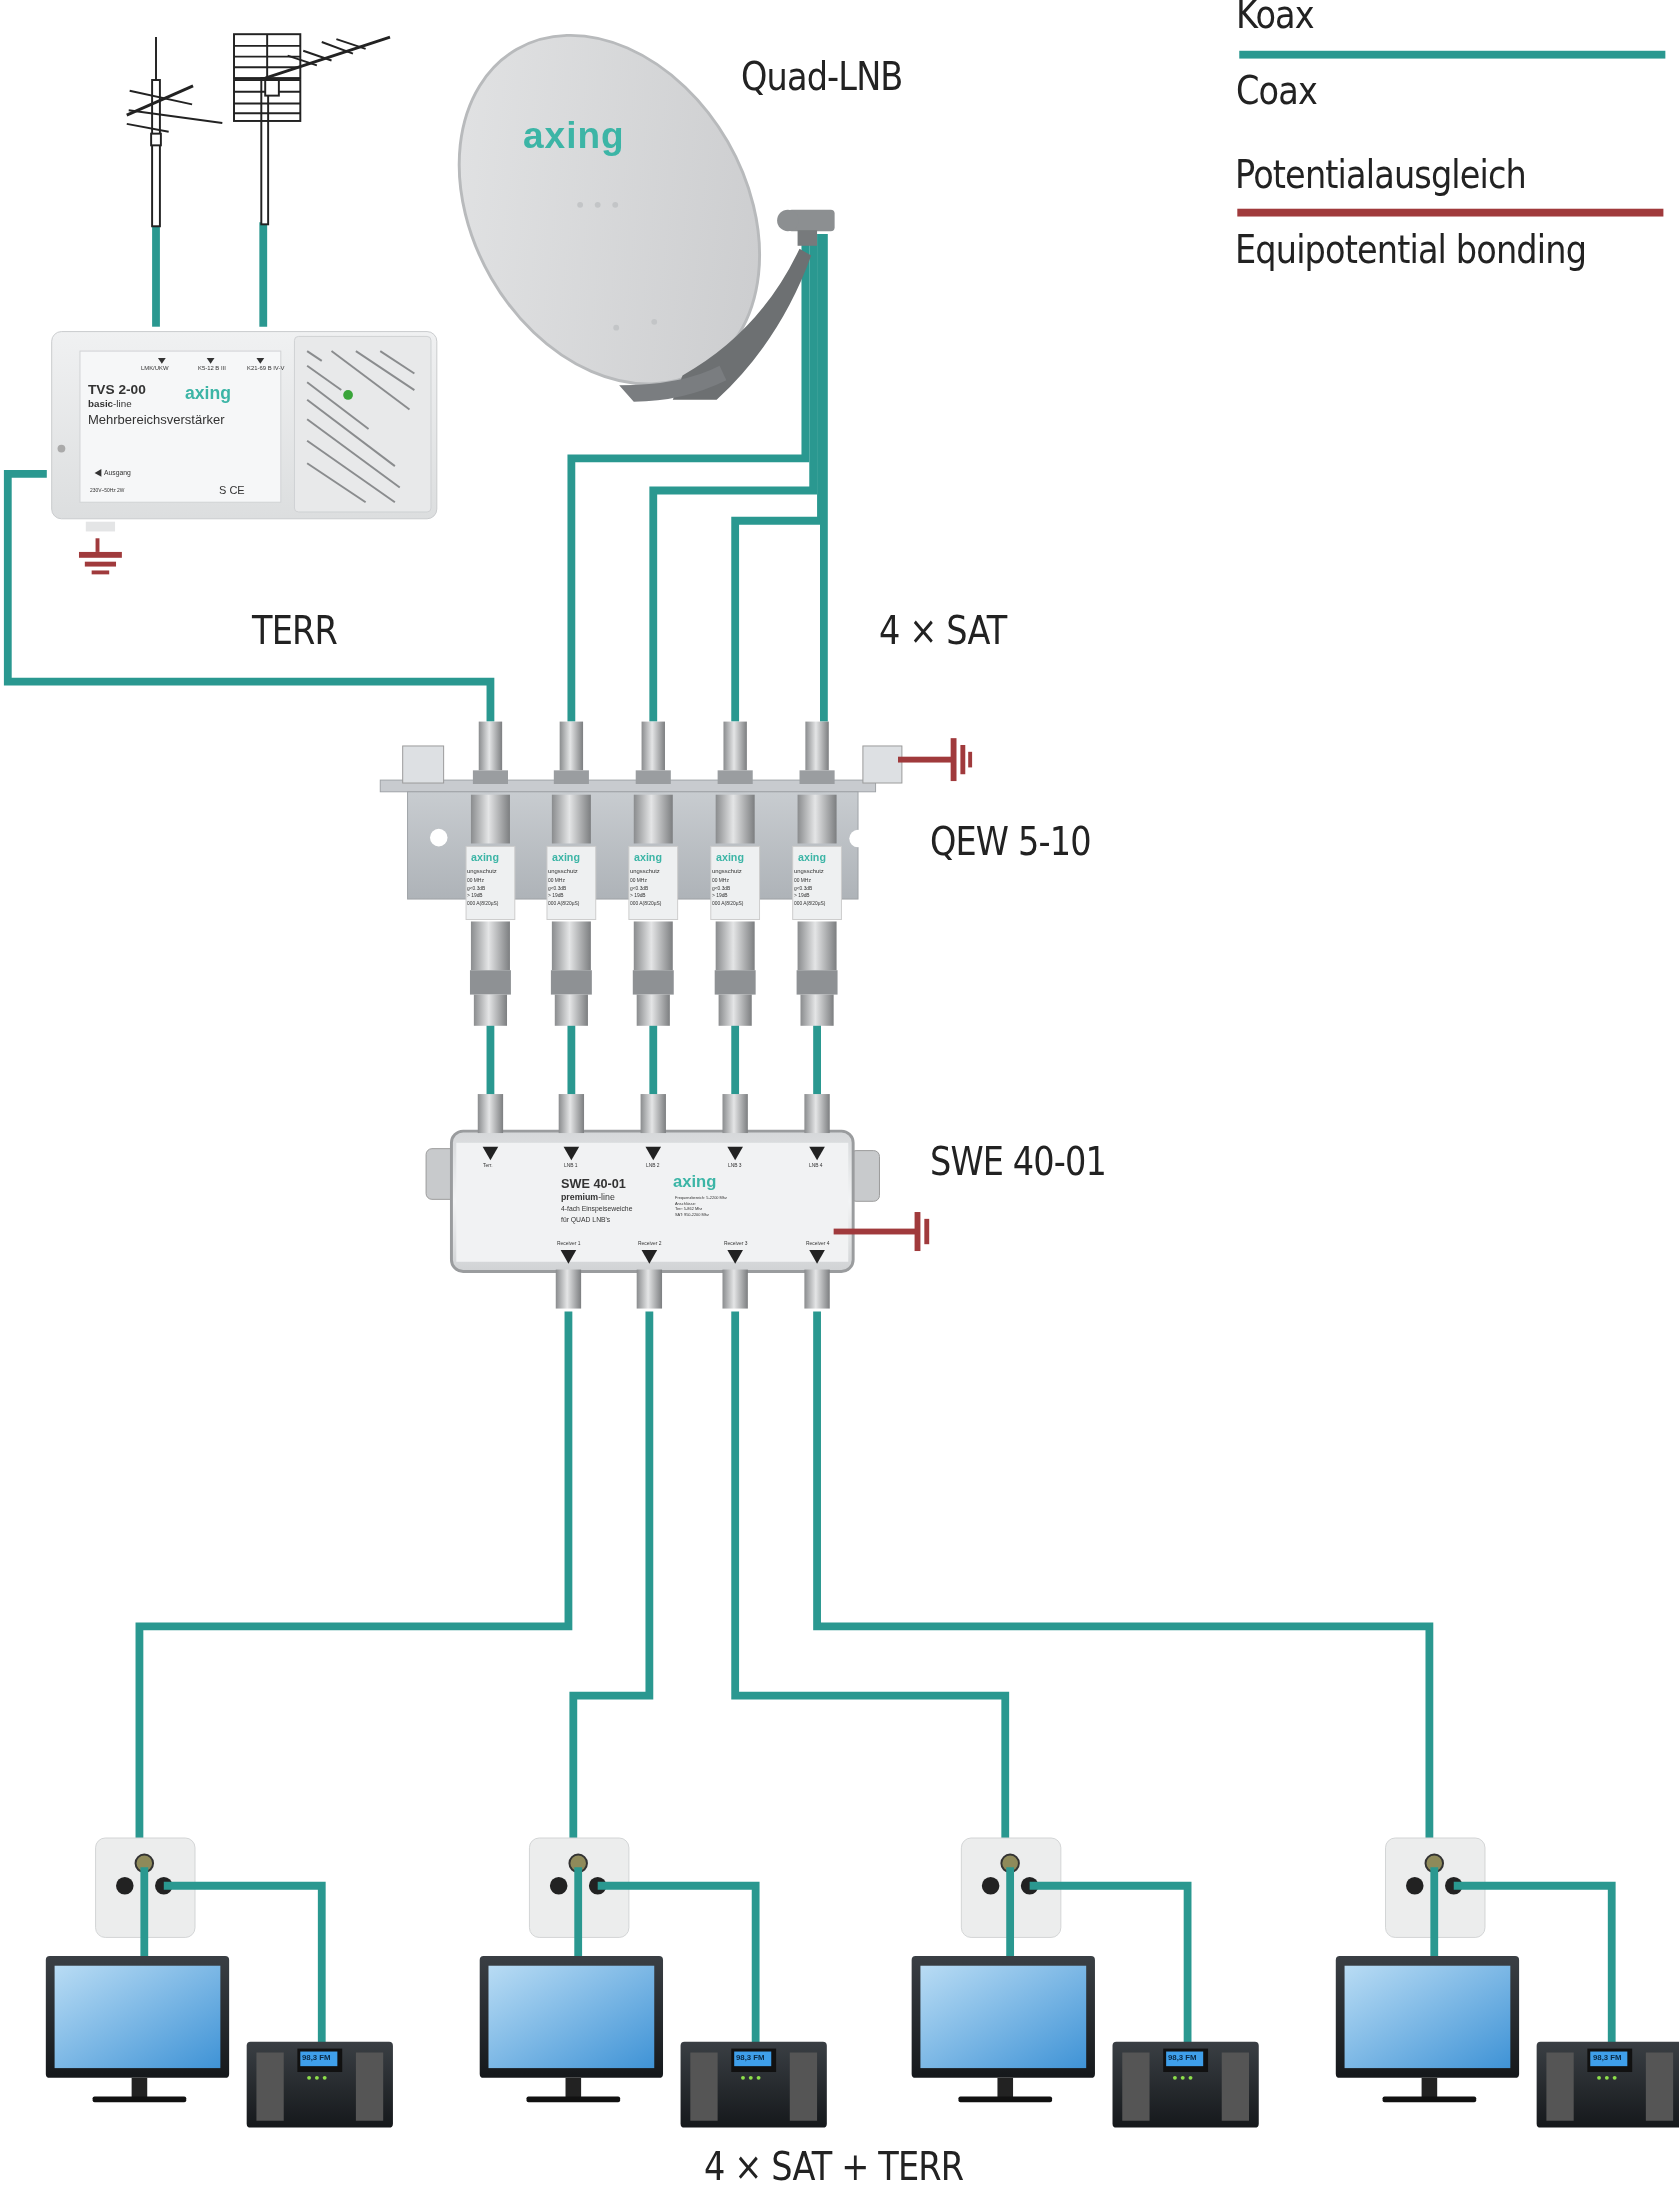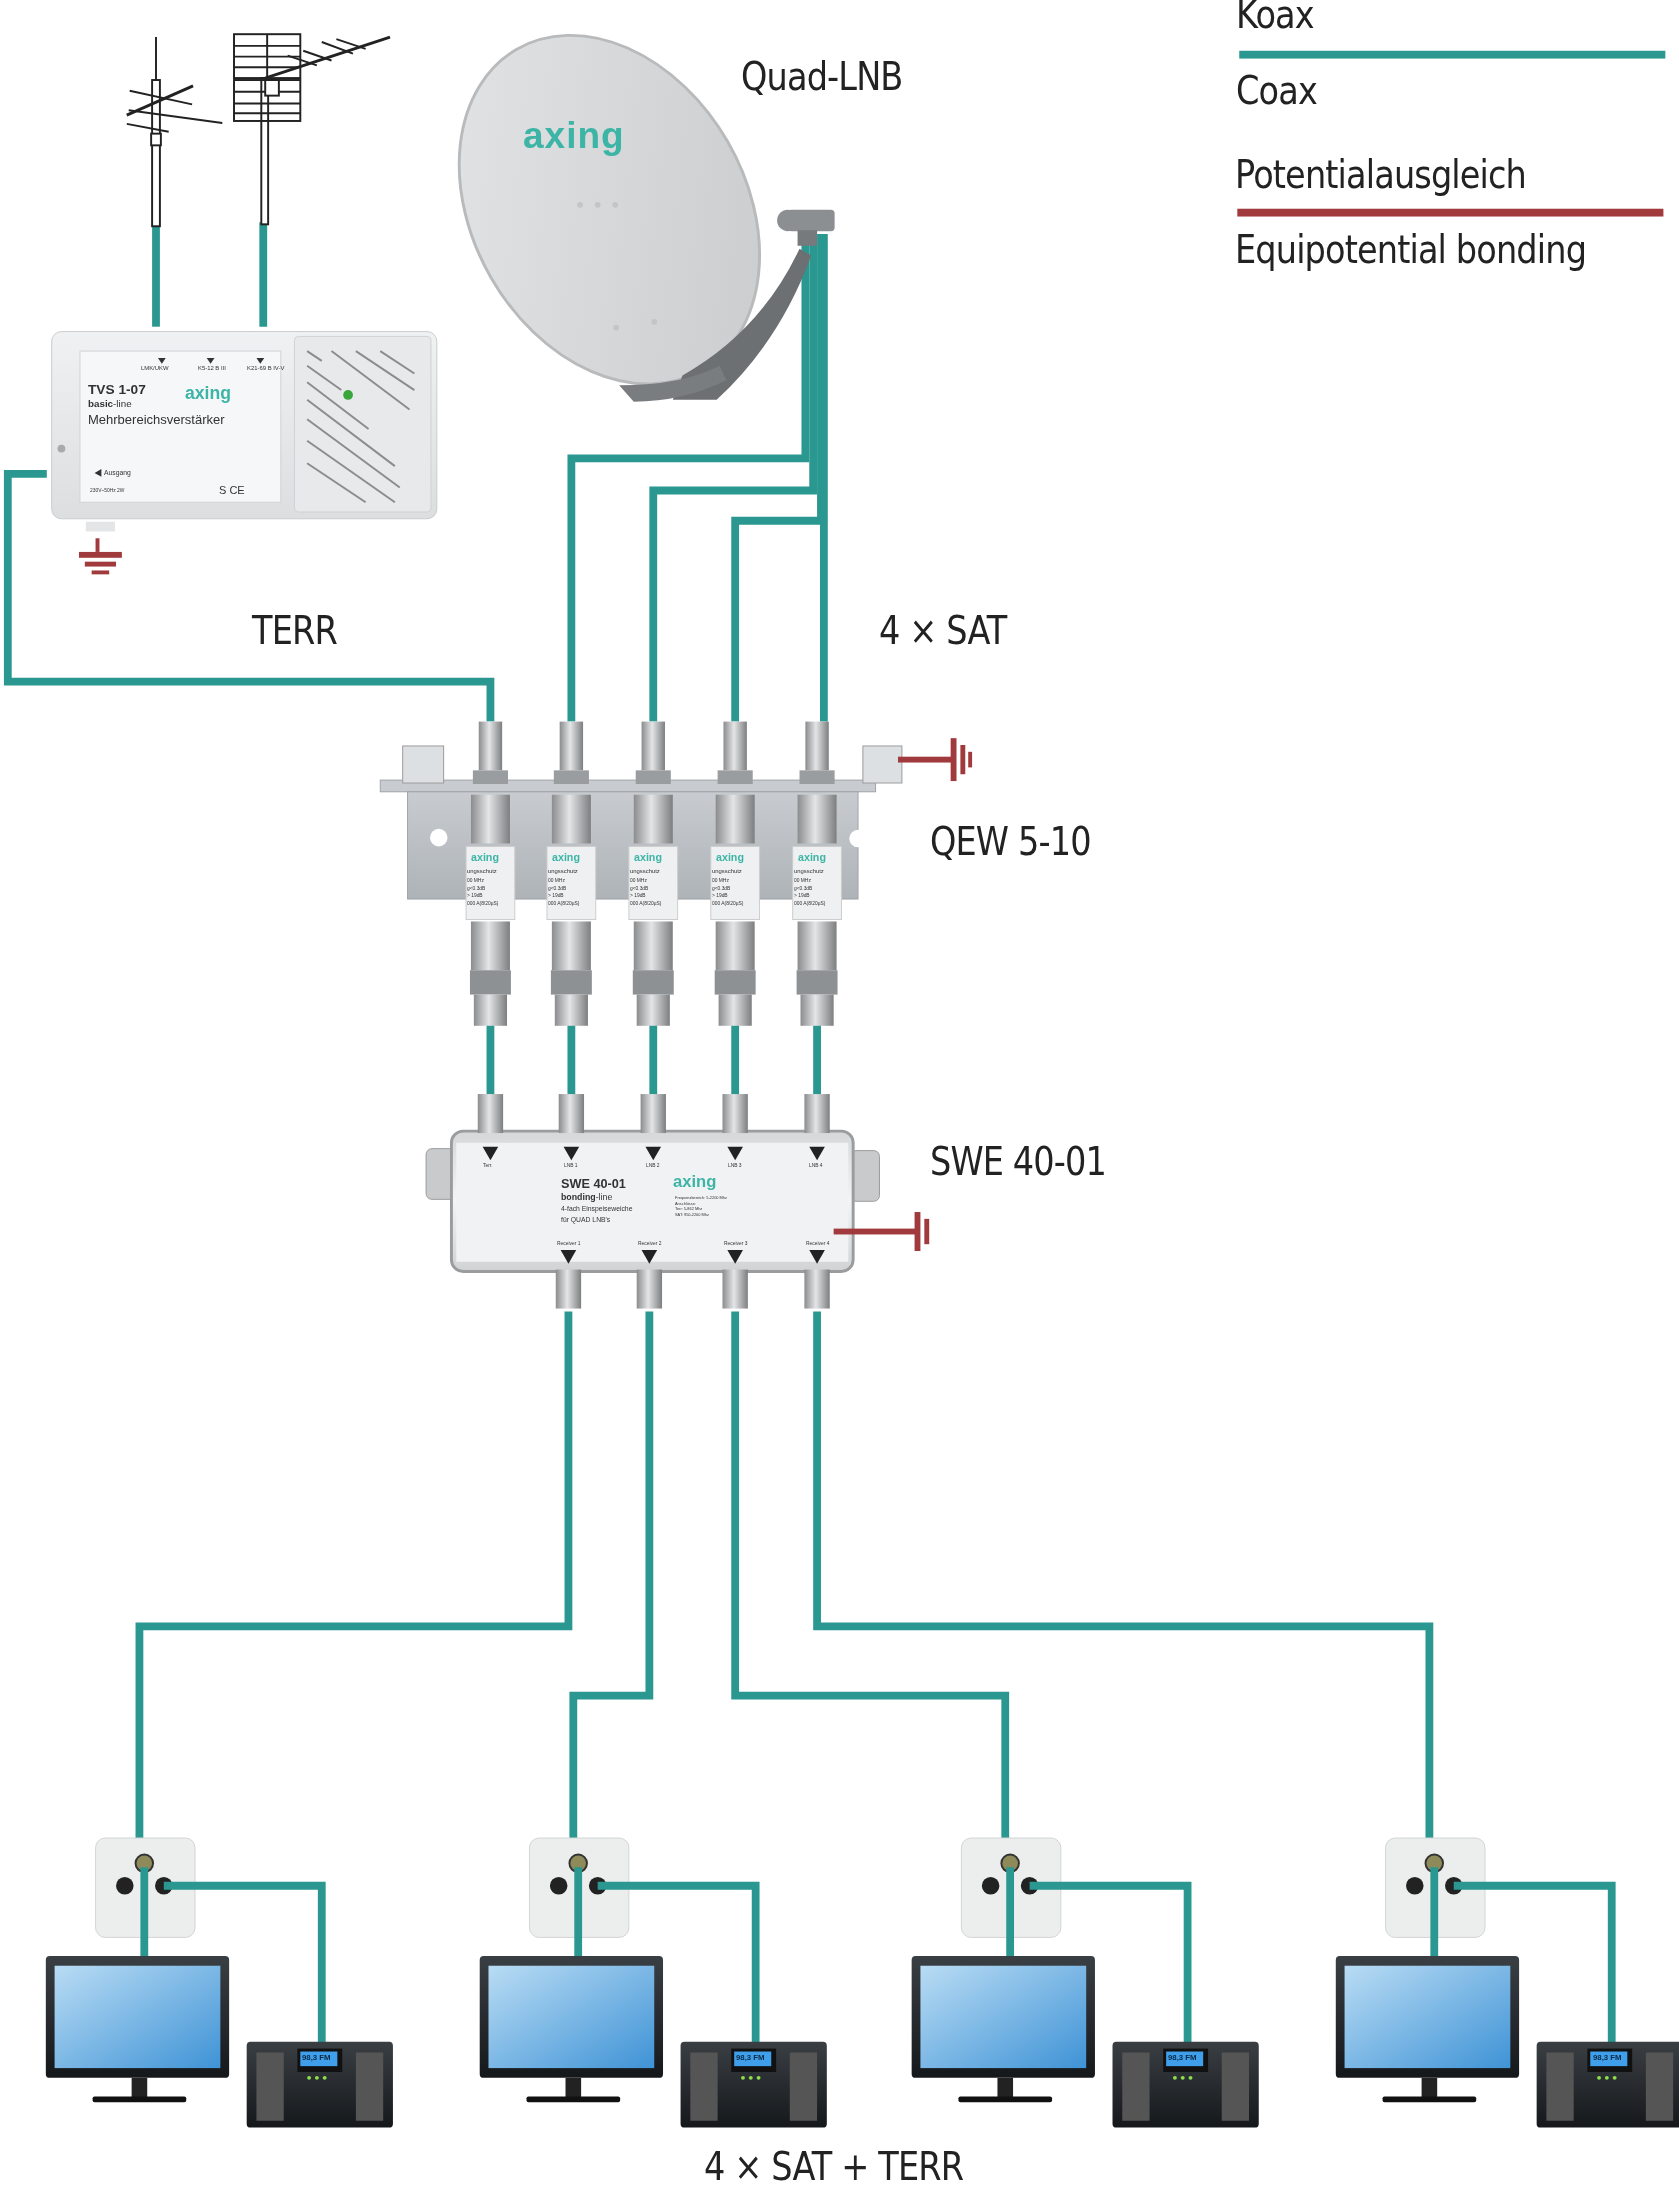--- a/index.html
+++ b/index.html
@@ -349,30 +349,30 @@
 <div class="lbl cond" style="left:879px; top:608px;">4 × SAT</div>
 <div class="lbl cond" style="left:930px; top:819px;">QEW 5-10</div>
 <div class="lbl cond" style="left:930px; top:1139px;">SWE 40-01</div>
 <div class="lbl cond" style="left:704px; top:2144px;">4 × SAT + TERR</div>
 
 <div class="small" style="left:523px; top:115px; font-size:37px; font-weight:bold; color:#3cb5a6; letter-spacing:1px;">axing</div>
 
 <div class="small" style="left:141px; top:365px; font-size:5.9px;">LMK/UKW</div>
 <div class="small" style="left:198px; top:365px; font-size:5.9px;">K5-12 B III</div>
 <div class="small" style="left:247px; top:365px; font-size:5.9px;">K21-69 B IV-V</div>
-<div class="small" style="left:88px; top:382px; font-size:13.7px; font-weight:bold;">TVS 1-07</div>
+<div class="small" style="left:88px; top:382px; font-size:13.7px; font-weight:bold;">TVS 2-00</div>
 <div class="small" style="left:88px; top:398px; font-size:9.8px;"><b>basic</b><span>-line</span></div>
 <div class="small" style="left:88px; top:412px; font-size:13px;">Mehrbereichsverstärker</div>
 <div class="small" style="left:185px; top:383px; font-size:17.6px; font-weight:bold; color:#3cb5a6;">axing</div>
 <div class="small" style="left:104px; top:469px; font-size:6.8px;">Ausgang</div>
 <div class="small" style="left:90px; top:488px; font-size:4.9px;">230V~50Hz 2W</div>
 <div class="small" style="left:219px; top:484px; font-size:11px;">S  CE</div>
 
 <div class="small" style="left:561px; top:1177px; font-size:12.7px; font-weight:bold;">SWE 40-01</div>
-<div class="small" style="left:561px; top:1192px; font-size:8.8px;"><b>bonding</b><span>-line</span></div>
+<div class="small" style="left:561px; top:1192px; font-size:8.8px;"><b>premium</b><span>-line</span></div>
 <div class="small" style="left:561px; top:1205px; font-size:6.8px;">4-fach Einspeiseweiche</div>
 <div class="small" style="left:561px; top:1216px; font-size:6.8px;">für QUAD LNB's</div>
 <div class="small" style="left:673px; top:1172px; font-size:16.6px; font-weight:bold; color:#3cb5a6;">axing</div>
 <div class="small" style="left:675px; top:1195px; font-size:3.9px;">Frequenzbereich: 5-2200 Mhz</div>
 <div class="small" style="left:675px; top:1201px; font-size:3.9px;">Anschlüsse:</div>
 <div class="small" style="left:675px; top:1206px; font-size:3.9px;">Terr: 5-862 Mhz</div>
 <div class="small" style="left:675px; top:1212px; font-size:3.9px;">SAT: 950-2200 Mhz</div>
 <div id="sweLabels">
     <div class="small" style="left: 483px; top: 1163px; font-size: 4.9px;">Terr.</div>
     <div class="small" style="left: 564px; top: 1163px; font-size: 4.9px;">LNB 1</div>

